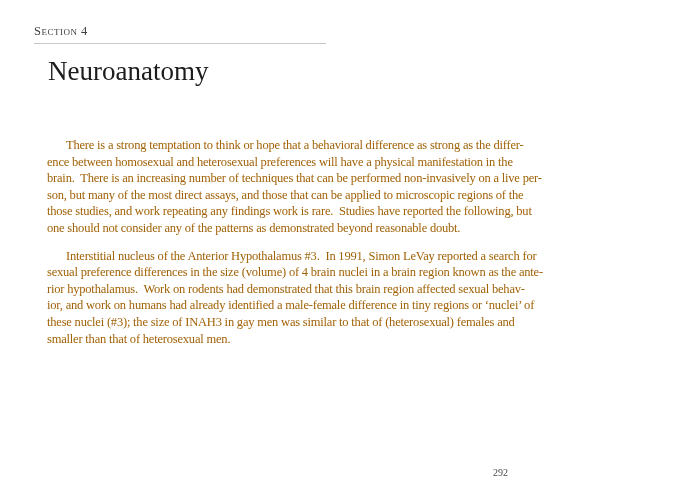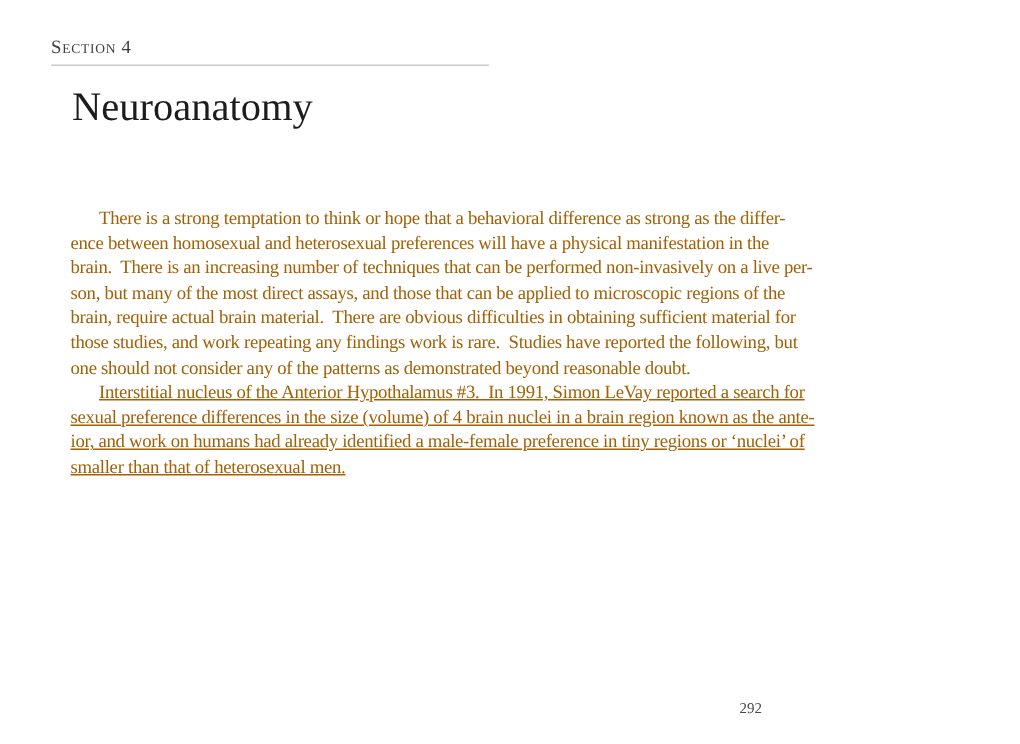--- a/index.html
+++ b/index.html
@@ -45,21 +45,21 @@
     position: absolute;
     left: 47px;
     top: 137px;
     width: 558px;
     font-size: 12.5px;
     line-height: 16.6px;
     letter-spacing: -0.2px;
     color: #a16207;
   }
   .para + .para {
-    text-decoration: underline;
+    margin-top: 11px;
   }
   .text-line {
     white-space: pre;
   }
   .text-line.indent {
     padding-left: 19px;
   }
   .page-number {
     position: absolute;
     right: 37px;
@@ -79,29 +79,30 @@
 
   <h1 class="page-title" style="margin:16px; font-weight:normal;">Neuroanatomy</h1>
 
   <div class="body-text">
 
     <div class="para">
       <div class="text-line indent">There is a strong temptation to think or hope that a behavioral difference as strong as the differ-</div>
       <div class="text-line">ence between homosexual and heterosexual preferences will have a physical manifestation in the</div>
       <div class="text-line">brain.  There is an increasing number of techniques that can be performed non-invasively on a live per-</div>
       <div class="text-line">son, but many of the most direct assays, and those that can be applied to microscopic regions of the</div>
-      <div class="text-line">brain, require actual brain material.  There are obvious difficulties in obtaining sufficient material for</div>
       <div class="text-line">those studies, and work repeating any findings work is rare.  Studies have reported the following, but</div>
       <div class="text-line">one should not consider any of the patterns as demonstrated beyond reasonable doubt.</div>
     </div>
 
     <div class="para">
       <div class="text-line indent">Interstitial nucleus of the Anterior Hypothalamus #3.  In 1991, Simon LeVay reported a search for</div>
       <div class="text-line">sexual preference differences in the size (volume) of 4 brain nuclei in a brain region known as the ante-</div>
-      <div class="text-line">ior, and work on humans had already identified a male-female preference in tiny regions or ‘nuclei’ of</div>
+      <div class="text-line">rior hypothalamus.  Work on rodents had demonstrated that this brain region affected sexual behav-</div>
+      <div class="text-line">ior, and work on humans had already identified a male-female difference in tiny regions or ‘nuclei’ of</div>
+      <div class="text-line">these nuclei (#3); the size of INAH3 in gay men was similar to that of (heterosexual) females and</div>
       <div class="text-line">smaller than that of heterosexual men.</div>
     </div>
 
   </div>
 
   <div class="page-number">292</div>
 
 </div>
 
 </body></html>

